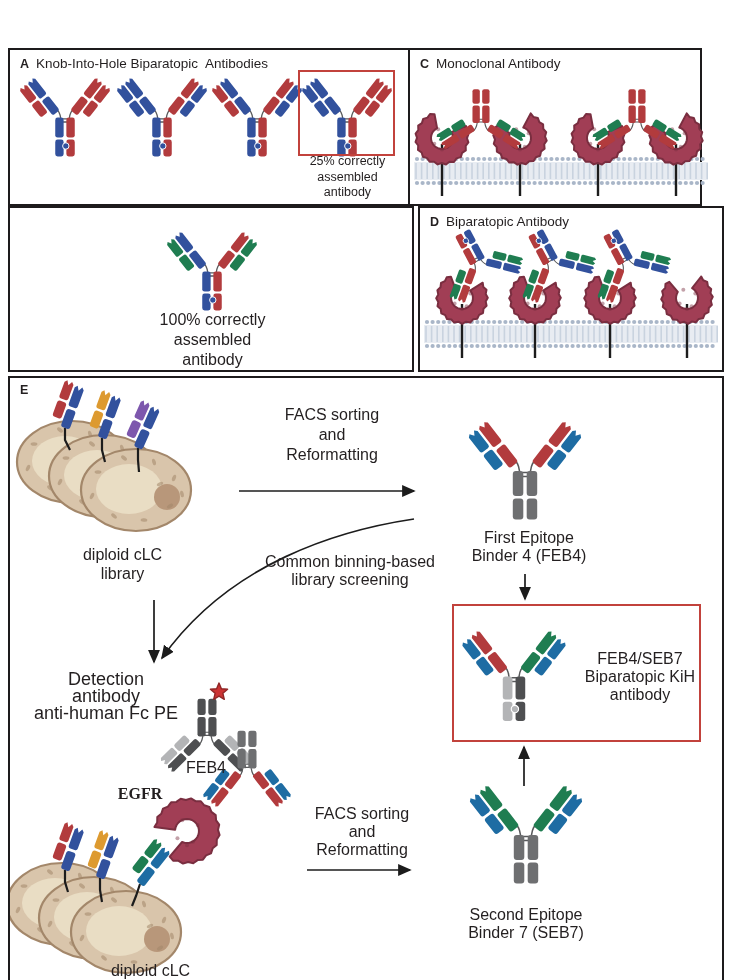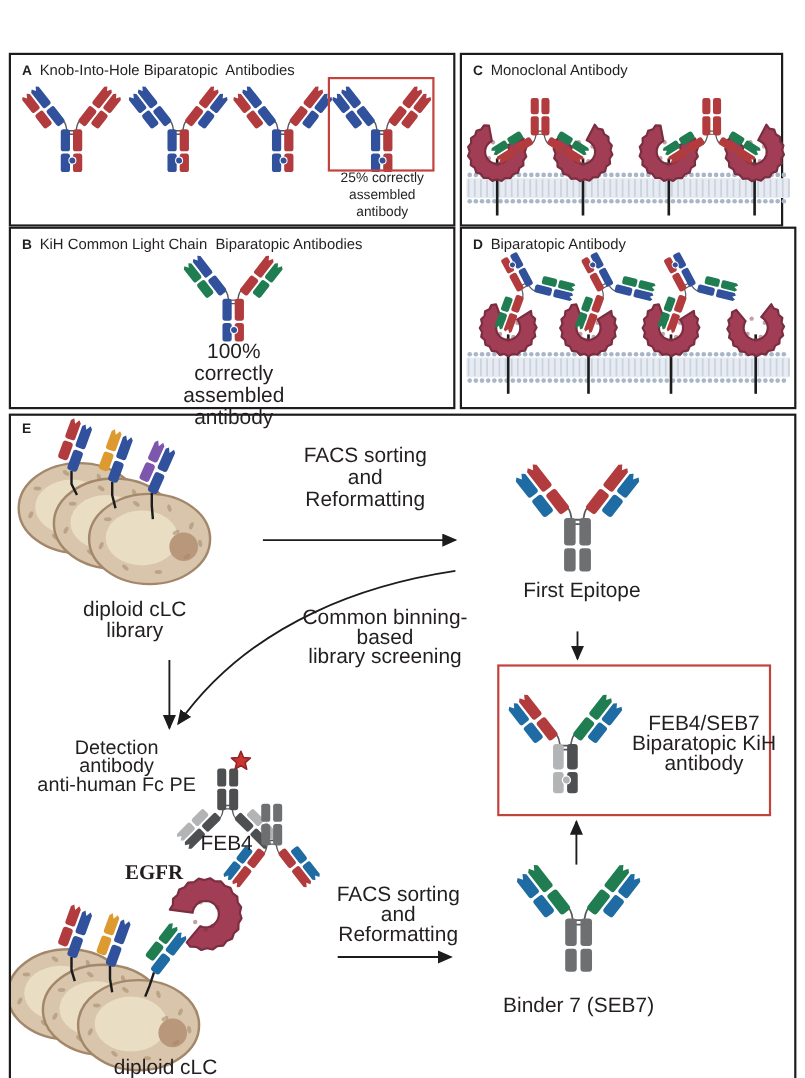--- a/index.html
+++ b/index.html
@@ -2,21 +2,21 @@
 <html><head>
 <meta charset="utf-8">
 <style>
   html,body{margin:0;padding:0;background:#fff;}
   #fig{position:relative;width:732px;height:980px;background:#fff;
        font-family:"Liberation Sans",sans-serif;color:#231f20;overflow:hidden;margin-top:40px;}
   .panel{position:absolute;box-sizing:border-box;border:2px solid #1d1b1c;background:#fff;}
   .gfx{position:absolute;left:0;top:0;}
   .ptitle{position:absolute;left:10px;top:6px;font-size:13.5px;white-space:pre-wrap;z-index:3;}
   .plabel{font-weight:bold;font-size:12.5px;margin-right:7px;}
-  .cap{position:absolute;text-align:center;font-size:19px;line-height:18px;z-index:3;}
+  .cap{position:absolute;text-align:center;font-size:16px;line-height:18px;z-index:3;}
   .rbox{position:absolute;box-sizing:border-box;border:2px solid #c2423c;z-index:2;}
   .egfr{font-weight:bold;font-family:Liberation Serif, serif;}
 </style>
 </head>
 <body>
 
 <div id="fig">
 
   <div class="panel" style="left:8px;top:8px;width:406px;height:158px">
     <div class="ptitle"><span class="plabel">A</span><span>Knob-Into-Hole Biparatopic  Antibodies</span></div>
@@ -148,21 +148,20 @@
       </svg>
     <div class="rbox" style="left:288px;top:20px;width:97px;height:86px"></div>
     <div class="cap" style="left:275px;top:104px;width:125px;font-size:12.5px;line-height:15.5px">
       <div>25% correctly</div>
       <div>assembled</div>
       <div>antibody</div>
     </div>
   </div>
 
   <div class="panel" style="left:8px;top:166px;width:406px;height:166px">
-    <div class="ptitle"><span class="plabel">B</span><span>KiH Common Light Chain  Biparatopic Antibodies</span></div>
     <svg id="svg-b" class="gfx" width="402" height="162" viewBox="0 0 402 162">
         <g transform="translate(202,58) rotate(0) scale(0.8)">
           <path d="M -5.5 7 C -6.5 0 -8 -2 -11.5 -4.5" stroke="#58595b" stroke-width="1.6" fill="none" stroke-linecap="round"></path>
           <path d="M 5.5 7 C 6.5 0 8 -2 11.5 -4.5" stroke="#58595b" stroke-width="1.6" fill="none" stroke-linecap="round"></path>
           <line x1="-5.5" y1="8.5" x2="5.5" y2="8.5" stroke="#58595b" stroke-width="1.6" fill="none" stroke-linecap="round"></line>
           <line x1="-5.5" y1="12.5" x2="5.5" y2="12.5" stroke="#58595b" stroke-width="1.6" fill="none" stroke-linecap="round"></line>
           <rect x="-12.2" y="7" width="10.5" height="25" rx="3" fill="#32519d"></rect>
           <rect x="-12.2" y="34.5" width="10.5" height="21" rx="3" fill="#32519d"></rect>
           <rect x="1.7" y="7" width="10.5" height="25" rx="3" fill="#b23b3d"></rect>
           <rect x="1.7" y="34.5" width="10.5" height="21" rx="3" fill="#b23b3d"></rect>
@@ -189,21 +188,21 @@
           </g>
         </g>
       </svg>
     <div class="cap" style="left:140px;top:102px;width:125px;line-height:20px">
       <div>100% correctly</div>
       <div>assembled</div>
       <div>antibody</div>
     </div>
   </div>
 
-  <div class="panel" style="left:418px;top:8px;width:294px;height:158px">
+  <div class="panel" style="left:408px;top:8px;width:294px;height:158px">
     <div class="ptitle"><span class="plabel">C</span><span>Monoclonal Antibody</span></div>
     <svg id="svg-c" class="gfx" width="302" height="154" viewBox="0 0 302 154">
         <g>
           <rect x="4" y="112" width="294" height="18" fill="#e8ecf2"></rect>
           <path d="M 6 113 V 129 M 11.6 113 V 129 M 17.2 113 V 129 M 22.799999999999997 113 V 129 M 28.4 113 V 129 M 34 113 V 129 M 39.6 113 V 129 M 45.2 113 V 129 M 50.800000000000004 113 V 129 M 56.400000000000006 113 V 129 M 62.00000000000001 113 V 129 M 67.60000000000001 113 V 129 M 73.2 113 V 129 M 78.8 113 V 129 M 84.39999999999999 113 V 129 M 89.99999999999999 113 V 129 M 95.59999999999998 113 V 129 M 101.19999999999997 113 V 129 M 106.79999999999997 113 V 129 M 112.39999999999996 113 V 129 M 117.99999999999996 113 V 129 M 123.59999999999995 113 V 129 M 129.19999999999996 113 V 129 M 134.79999999999995 113 V 129 M 140.39999999999995 113 V 129 M 145.99999999999994 113 V 129 M 151.59999999999994 113 V 129 M 157.19999999999993 113 V 129 M 162.79999999999993 113 V 129 M 168.39999999999992 113 V 129 M 173.99999999999991 113 V 129 M 179.5999999999999 113 V 129 M 185.1999999999999 113 V 129 M 190.7999999999999 113 V 129 M 196.3999999999999 113 V 129 M 201.9999999999999 113 V 129 M 207.59999999999988 113 V 129 M 213.19999999999987 113 V 129 M 218.79999999999987 113 V 129 M 224.39999999999986 113 V 129 M 229.99999999999986 113 V 129 M 235.59999999999985 113 V 129 M 241.19999999999985 113 V 129 M 246.79999999999984 113 V 129 M 252.39999999999984 113 V 129 M 257.99999999999983 113 V 129 M 263.59999999999985 113 V 129 M 269.1999999999999 113 V 129 M 274.7999999999999 113 V 129 M 280.3999999999999 113 V 129 M 285.99999999999994 113 V 129 M 291.59999999999997 113 V 129 M 297.2 113 V 129 " stroke="#c9d3df" stroke-width="1.6" fill="none"></path>
           <circle cx="7" cy="109" r="2.1" fill="#a9b6c8"></circle>
           <circle cx="7" cy="133" r="2.1" fill="#a9b6c8"></circle>
           <circle cx="12.6" cy="109" r="2.1" fill="#a9b6c8"></circle>
           <circle cx="12.6" cy="133" r="2.1" fill="#a9b6c8"></circle>
           <circle cx="18.2" cy="109" r="2.1" fill="#a9b6c8"></circle>
@@ -978,20 +977,21 @@
       <div>Reformatting</div>
     </div>
 
     <div class="cap" style="left:240px;top:175px;width:200px;line-height:18px">
       <div>Common binning-based</div>
       <div>library screening</div>
     </div>
 
     <div class="cap" style="left:434px;top:151px;width:170px;line-height:18px">
       <div>First Epitope</div>
+      <div>Binder 4 (FEB4)</div>
     </div>
 
     <div class="cap" style="left:556px;top:272px;width:148px;line-height:18px">
       <div>FEB4/SEB7</div>
       <div>Biparatopic KiH</div>
       <div>antibody</div>
     </div>
 
     <div class="cap" style="left:12px;top:293px;width:168px;font-size:18px;line-height:17px">
       <div>Detection</div>
@@ -1002,20 +1002,21 @@
     <div class="cap" style="left:164px;top:381px;width:64px">FEB4</div>
     <div class="cap egfr" style="left:90px;top:407px;width:80px">EGFR</div>
 
     <div class="cap" style="left:282px;top:427px;width:140px;line-height:18px">
       <div>FACS sorting</div>
       <div>and</div>
       <div>Reformatting</div>
     </div>
 
     <div class="cap" style="left:430px;top:528px;width:172px;line-height:18px">
+      <div>Second Epitope</div>
       <div>Binder 7 (SEB7)</div>
     </div>
 
     <div class="cap" style="left:58px;top:583px;width:165px;line-height:19px">
       <div>diploid cLC</div>
       <div>library</div>
     </div>
   </div>
 </div>
 

